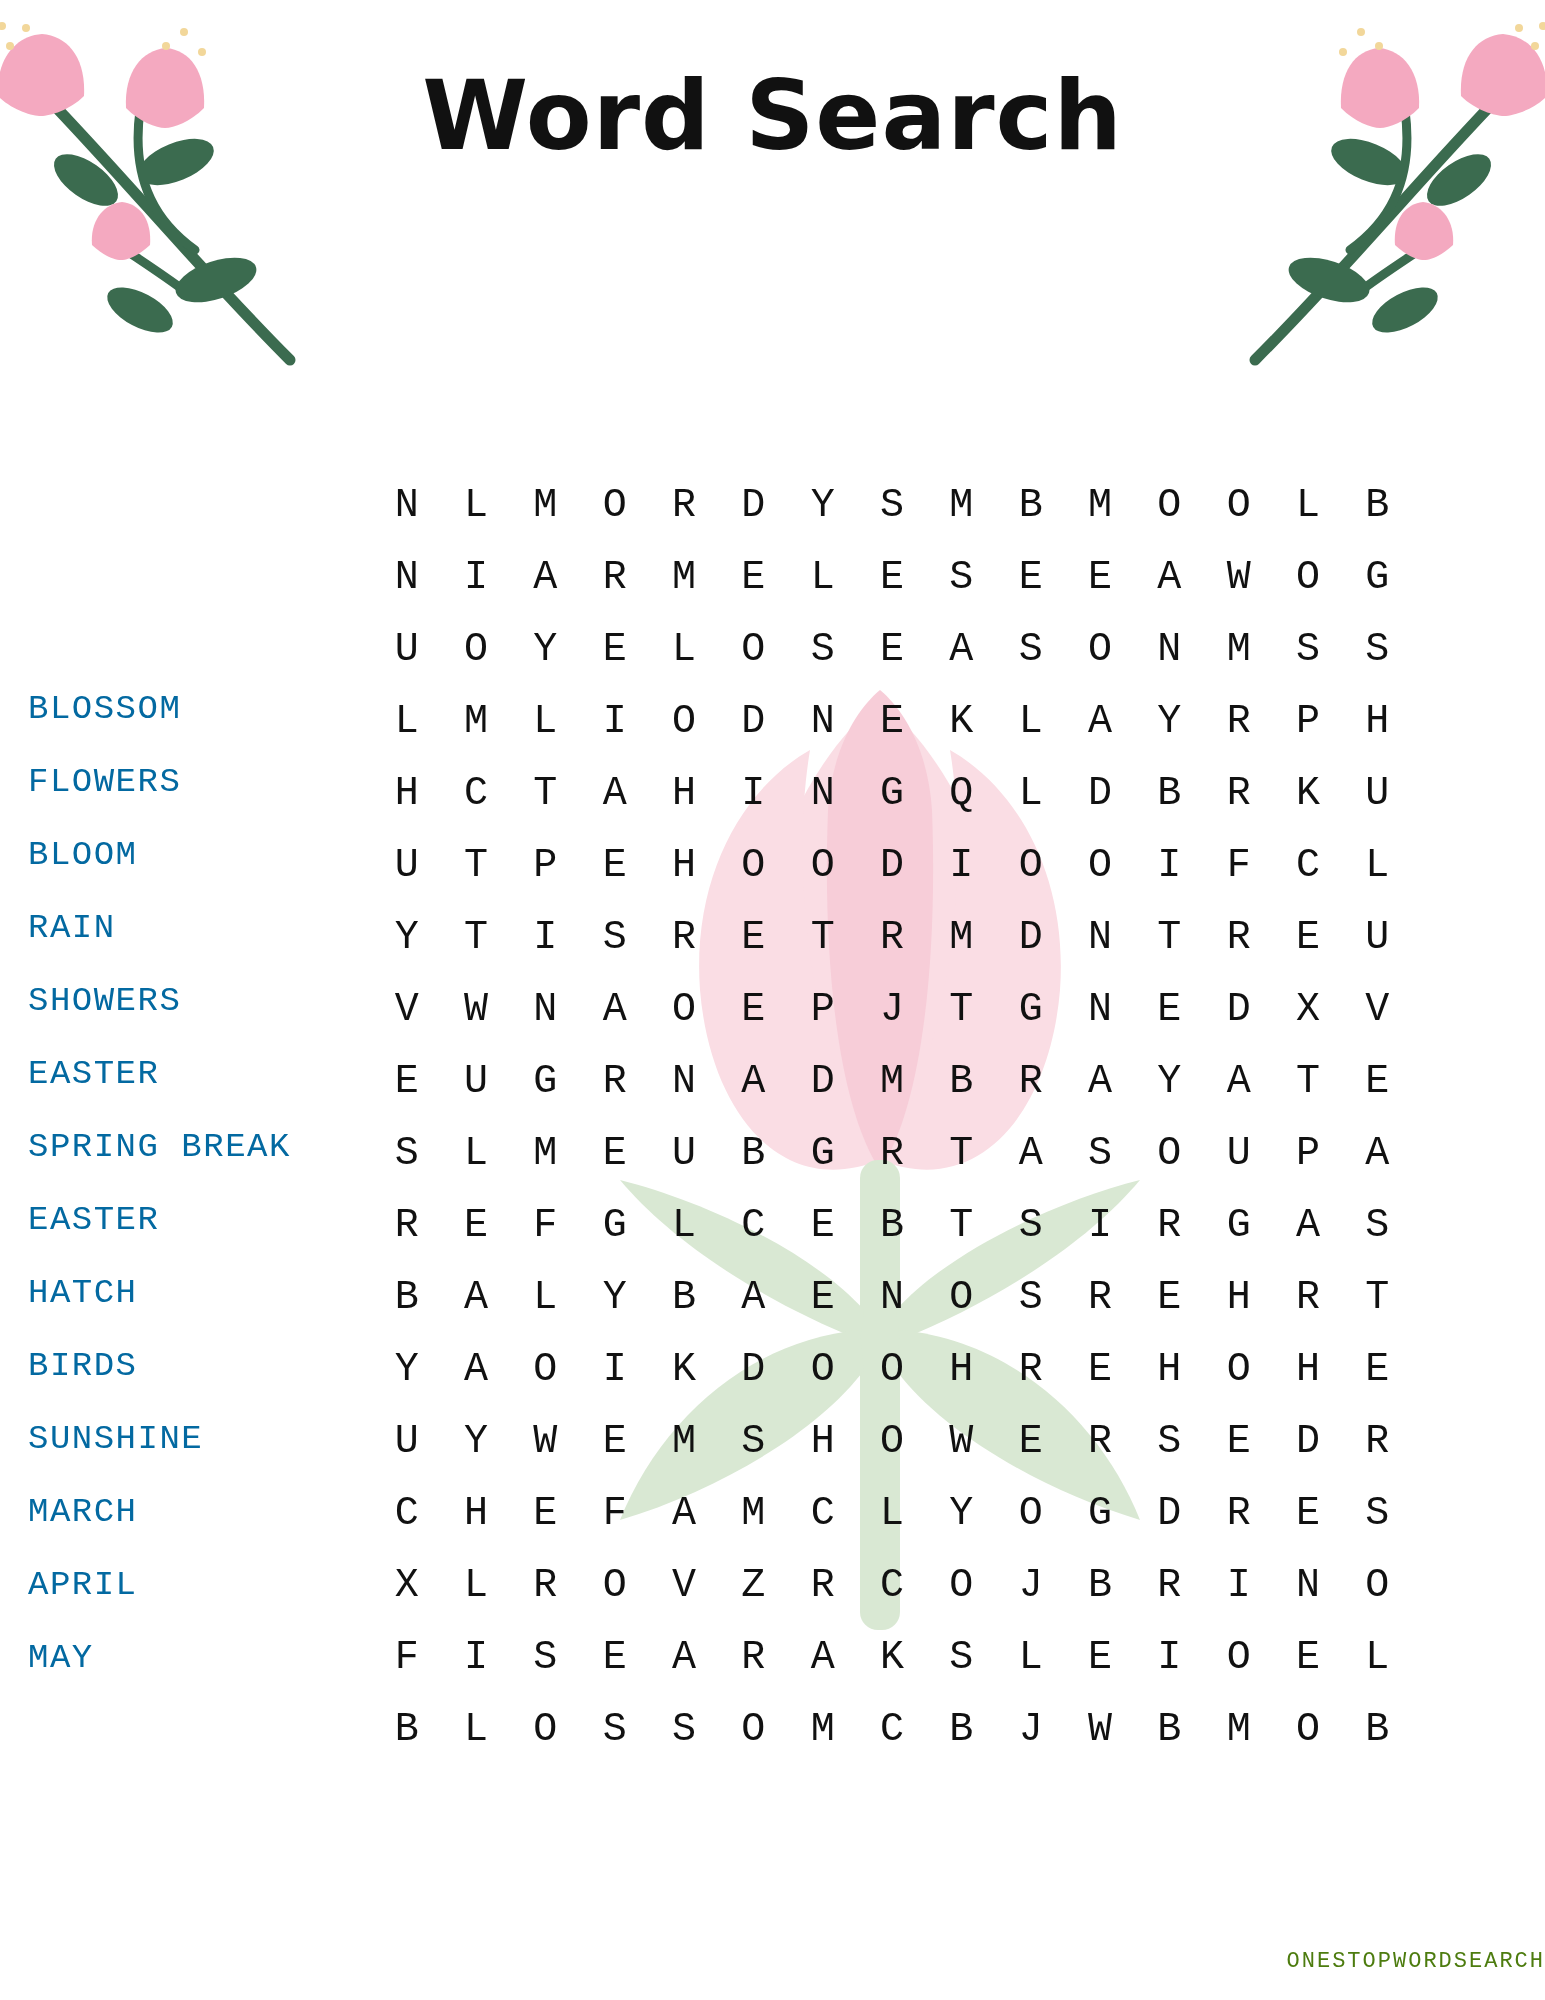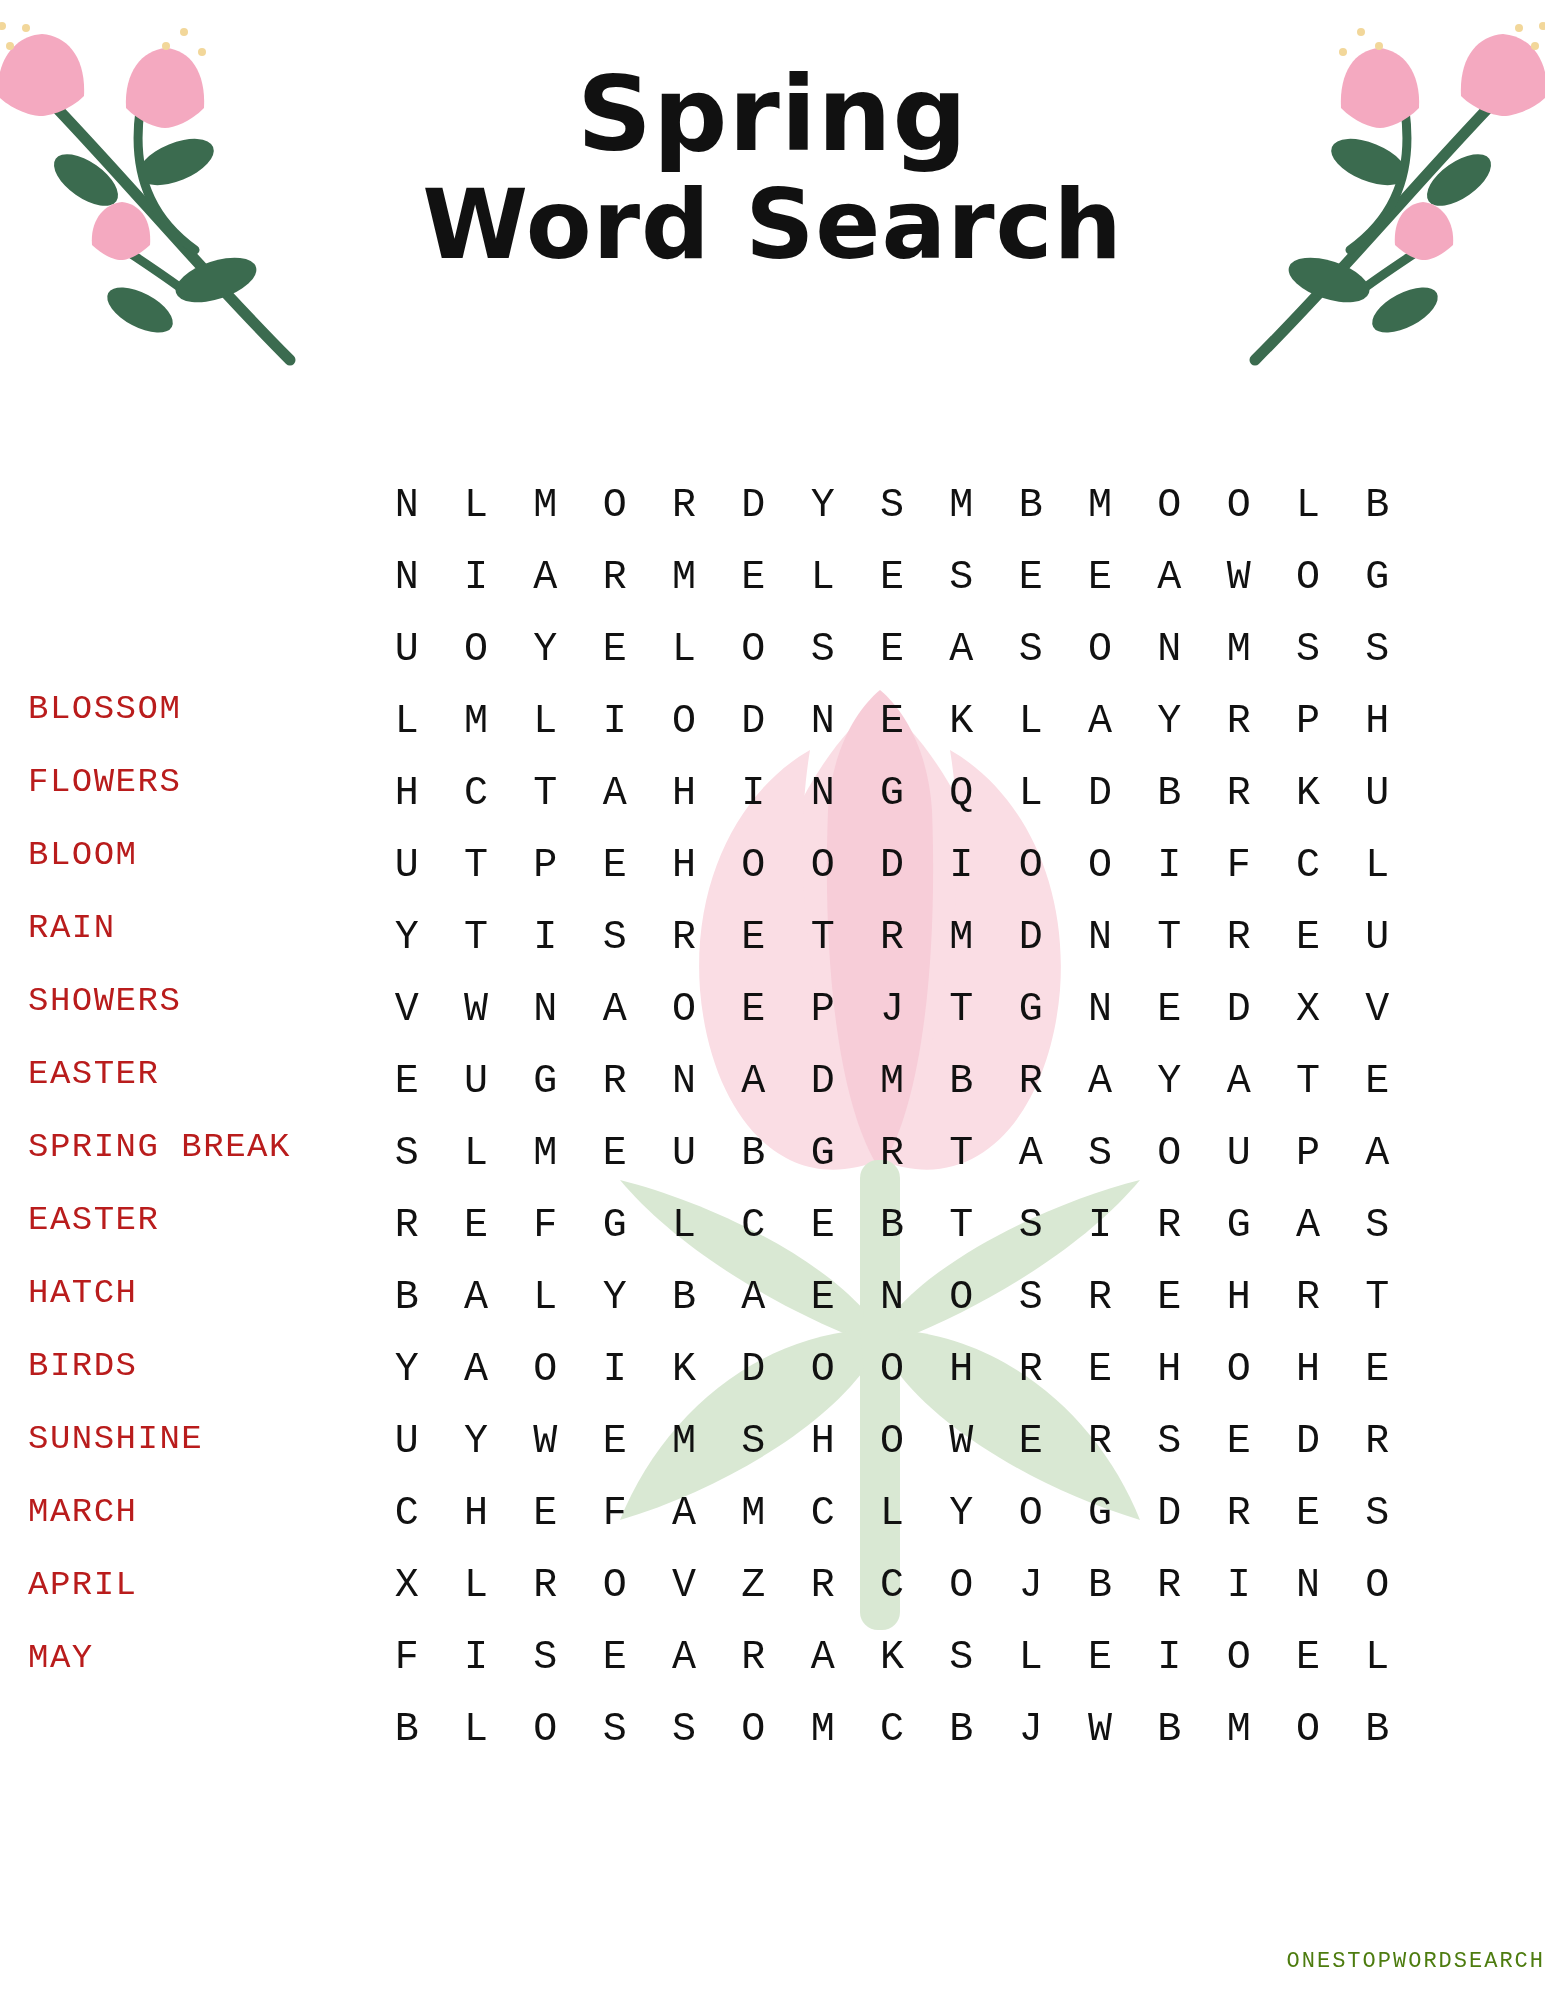--- a/index.html
+++ b/index.html
@@ -50,21 +50,21 @@
     position: absolute;
     left: 28px;
     top: 690px;
     width: 360px;
     z-index: 6;
   }
   .word-item {
     font-family: "Liberation Mono", monospace;
     font-size: 34px;
     letter-spacing: 1.5px;
-    color: #b91c1c;
+    color: #0369a1;
     margin-bottom: 35px;
     white-space: nowrap;
   }
 
   
   .grid-wrap {
     position: absolute;
     left: 372px;
     top: 470px;
     width: 1040px;
@@ -179,21 +179,20 @@
       <circle cx="36" cy="18" r="4" fill="#f2d79a"></circle>
       <circle cx="12" cy="16" r="4" fill="#f2d79a"></circle>
       <circle cx="176" cy="36" r="4" fill="#f2d79a"></circle>
       <circle cx="194" cy="22" r="4" fill="#f2d79a"></circle>
       <circle cx="212" cy="42" r="4" fill="#f2d79a"></circle>
     </g>
   </svg>
 </div>
 
 <div class="title-block">
-  <div class="title-line title-line-1">Spring</div>
   <div class="title-line title-line-2">Word Search</div>
 </div>
 
 <div class="word-list">
     <div class="word-item">BLOSSOM</div>
     <div class="word-item">FLOWERS</div>
     <div class="word-item">BLOOM</div>
     <div class="word-item">RAIN</div>
     <div class="word-item">SHOWERS</div>
     <div class="word-item">EASTER</div>

